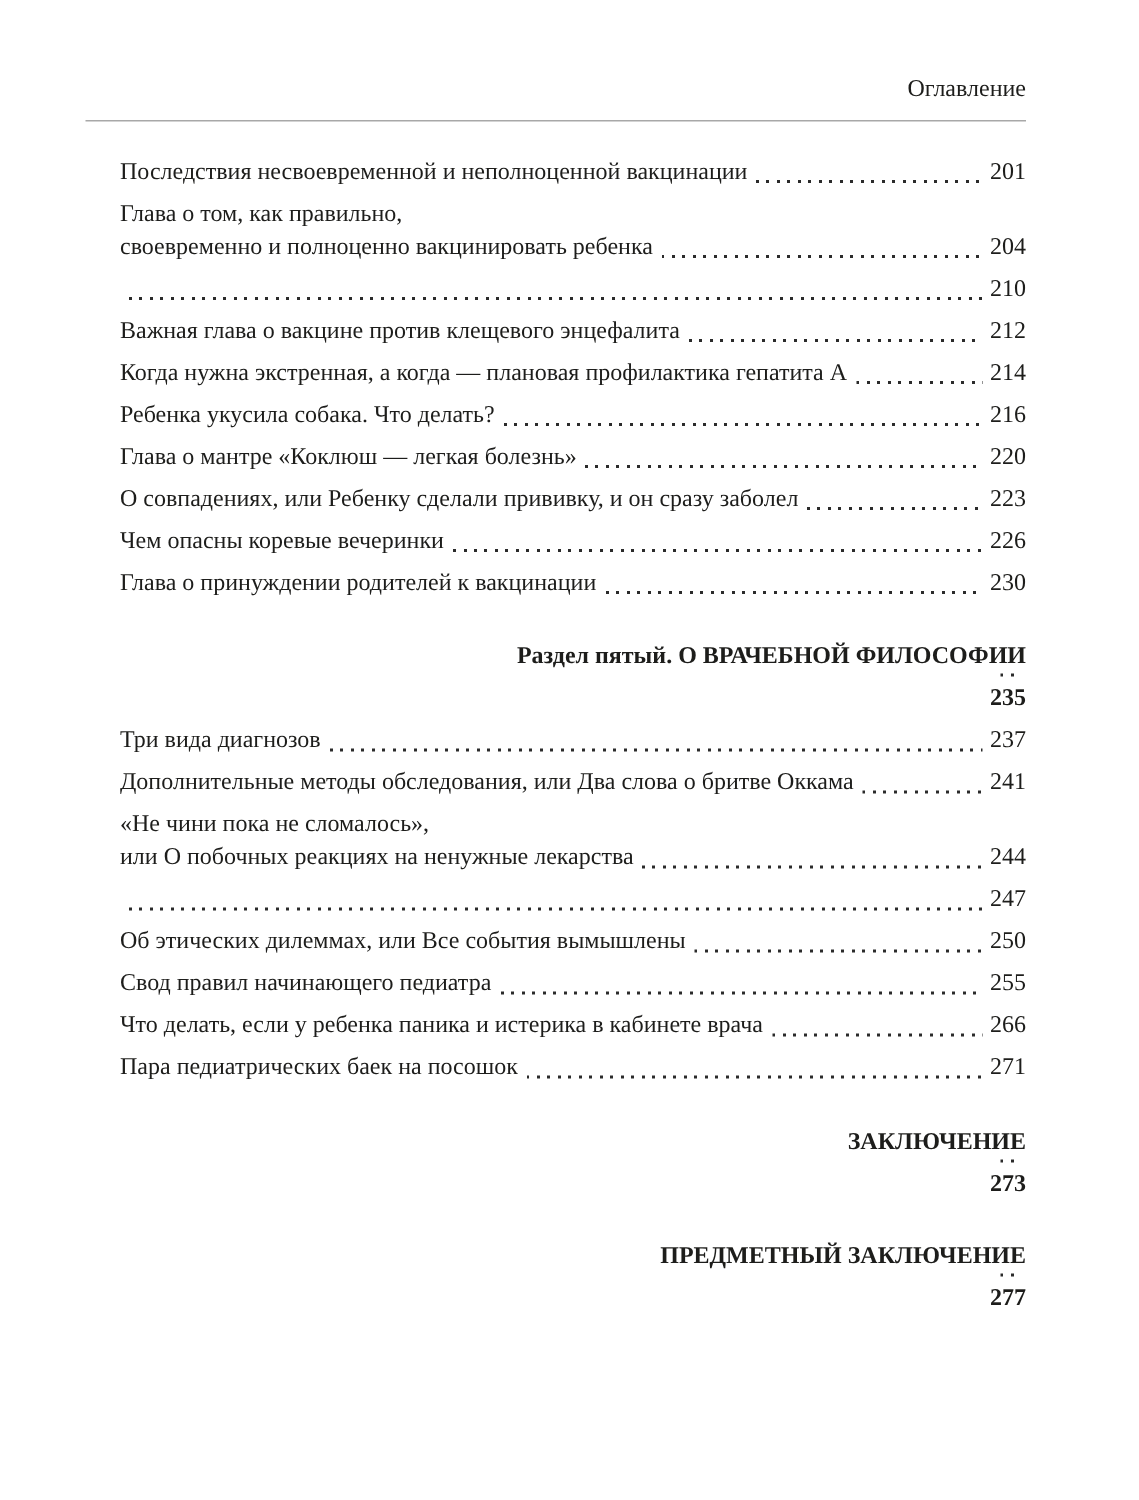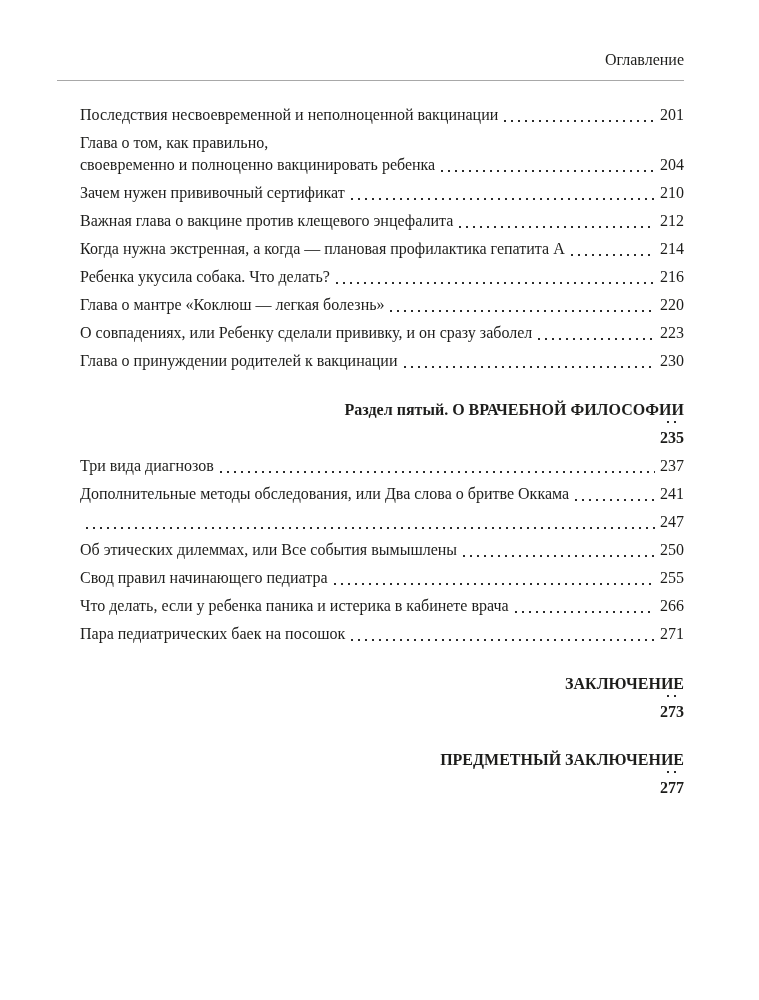--- a/index.html
+++ b/index.html
@@ -79,21 +79,20 @@
     </div>
 
     <div class="entry indent">
       <span class="title">Глава о том, как правильно,
 своевременно и полноценно вакцинировать ребенка</span>
       <span class="leader"></span>
       <span class="pagenum">204</span>
     </div>
 
     <div class="entry indent">
-      <span class="title">Зачем нужен прививочный сертификат</span>
       <span class="leader"></span>
       <span class="pagenum">210</span>
     </div>
 
     <div class="entry indent">
       <span class="title">Важная глава о вакцине против клещевого энцефалита</span>
       <span class="leader"></span>
       <span class="pagenum">212</span>
     </div>
 
@@ -114,20 +113,25 @@
       <span class="leader"></span>
       <span class="pagenum">220</span>
     </div>
 
     <div class="entry indent">
       <span class="title">О совпадениях, или Ребенку сделали прививку, и он сразу заболел</span>
       <span class="leader"></span>
       <span class="pagenum">223</span>
     </div>
 
+    <div class="entry indent">
+      <span class="title">Чем опасны коревые вечеринки</span>
+      <span class="leader"></span>
+      <span class="pagenum">226</span>
+    </div>
 
     <div class="entry indent">
       <span class="title">Глава о принуждении родителей к вакцинации</span>
       <span class="leader"></span>
       <span class="pagenum">230</span>
     </div>
 
     <div class="entry section gap-section">
       <span class="title">Раздел пятый. О ВРАЧЕБНОЙ ФИЛОСОФИИ</span>
       <span class="leader"></span>
@@ -139,20 +143,26 @@
       <span class="leader"></span>
       <span class="pagenum">237</span>
     </div>
 
     <div class="entry indent">
       <span class="title">Дополнительные методы обследования, или Два слова о бритве Оккама</span>
       <span class="leader"></span>
       <span class="pagenum">241</span>
     </div>
 
+    <div class="entry indent">
+      <span class="title">«Не чини пока не сломалось»,
+или О побочных реакциях на ненужные лекарства</span>
+      <span class="leader"></span>
+      <span class="pagenum">244</span>
+    </div>
 
     <div class="entry indent">
       <span class="leader"></span>
       <span class="pagenum">247</span>
     </div>
 
     <div class="entry indent">
       <span class="title">Об этических дилеммах, или Все события вымышлены</span>
       <span class="leader"></span>
       <span class="pagenum">250</span>

